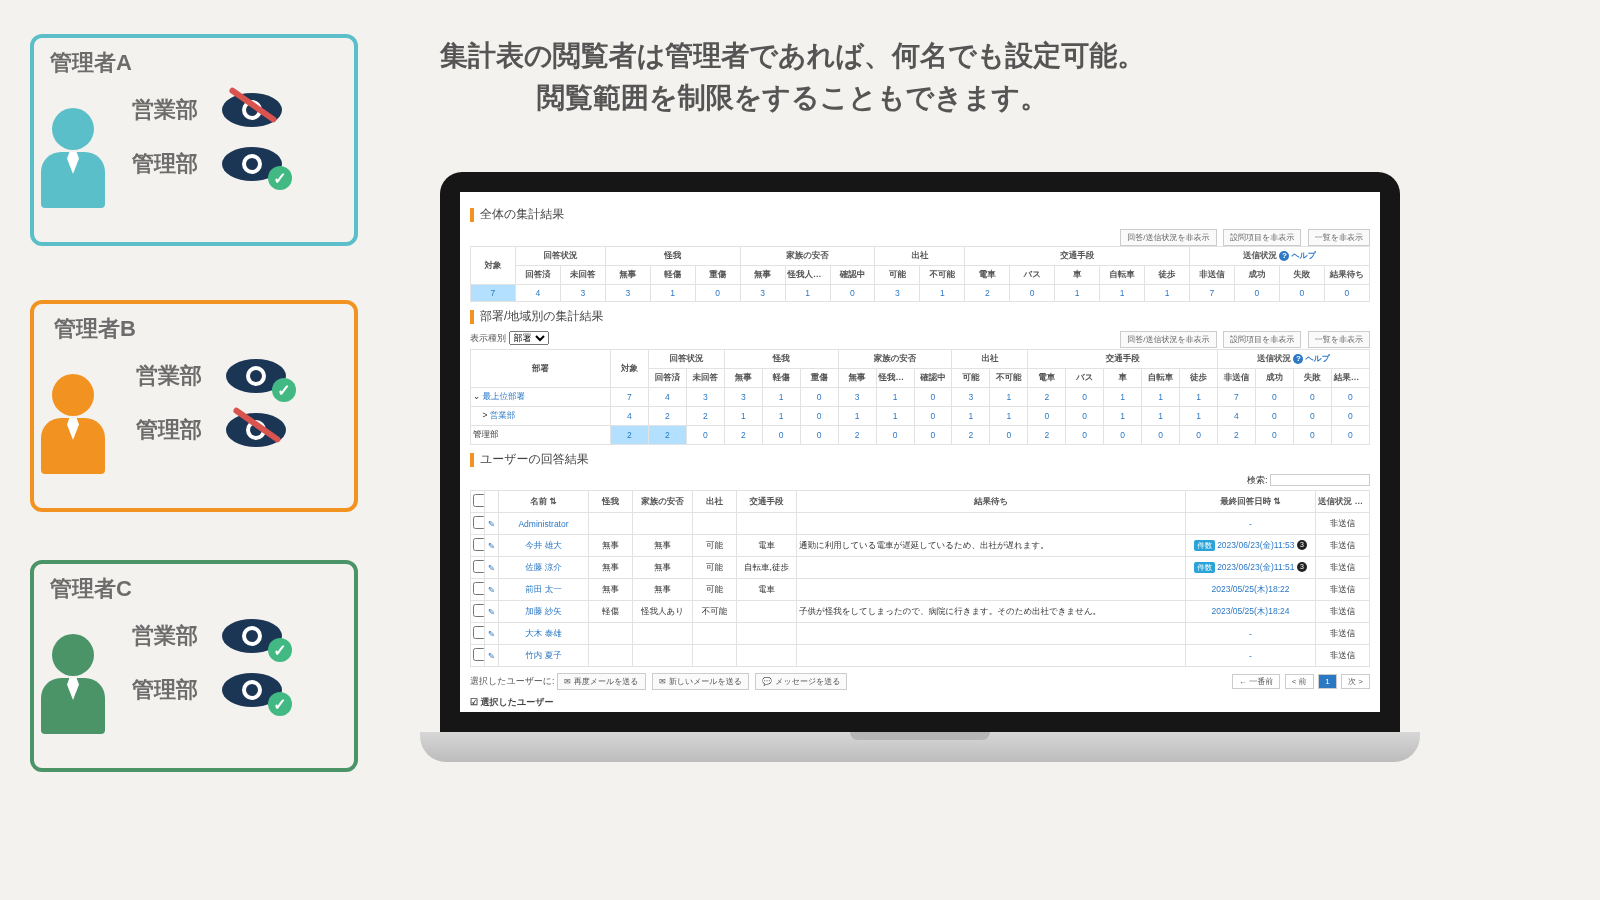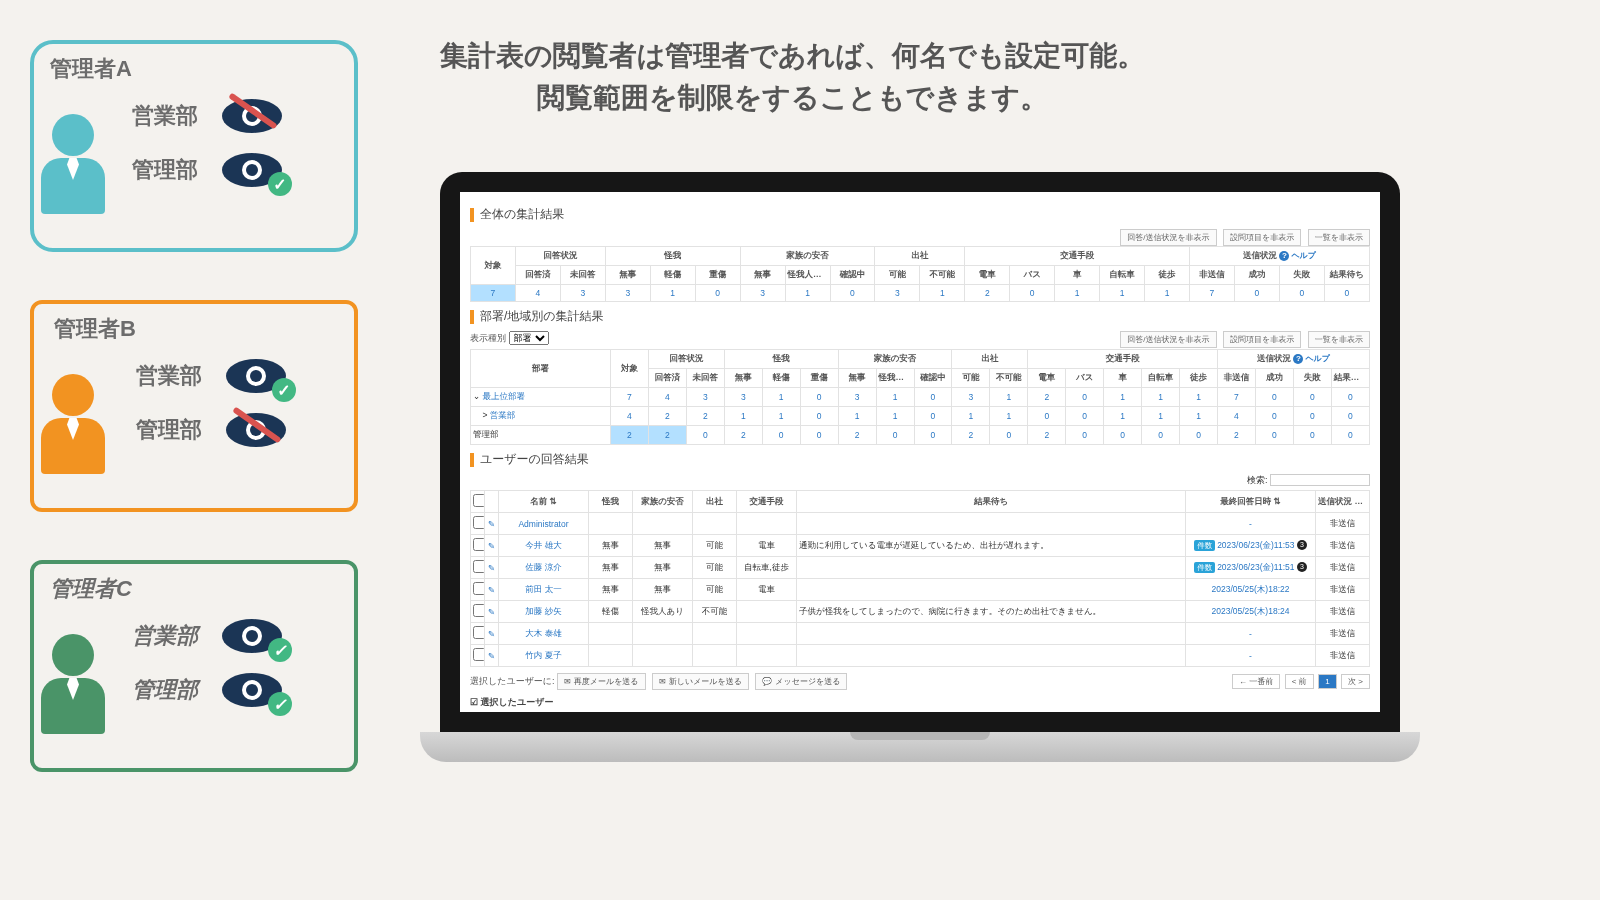--- a/index.html
+++ b/index.html
@@ -5,23 +5,23 @@
 * { box-sizing: border-box; margin: 0; padding: 0; }
 body { font-family: "Hiragino Sans", "Meiryo", sans-serif; background: #f4f2ee; width: 1600px; height: 900px; overflow: hidden; position: relative; }
 
 .headline { position: absolute; left: 440px; top: 35px; font-size: 28px; font-weight: 700; color: #555; line-height: 1.5; text-align: center; }
 
 .admin-card { position: absolute; left: 30px; width: 328px; height: 212px; border-radius: 12px; border: 4px solid; padding: 10px 16px; }
 .admin-card .title { font-size: 22px; font-weight: 700; color: #6c6c6c; margin-bottom: 8px; }
 .admin-card .row { display:flex; align-items:center; margin: 10px 0 10px 82px; gap:18px;}
 .admin-card .dept { font-size: 22px; font-weight: 700; color: #6c6c6c; }
 
-.card-a { top: 40px; border-color:#5bbfc9;border-radius:23px; }
+.card-a { top: 34px; border-color:#5bbfc9; }
 .card-b { top: 300px; border-color:#f29321;padding-left:20px; }
-.card-c { top: 560px; border-color:#4a9468;font-style:italic; }
+.card-c { top: 560px; border-color:#4a9468; }
 
 .person { position:absolute; left:18px; top:70px; }
 .person .head { border-radius:50%; width:42px; height:42px; }
 .person .body { width:64px; height:56px; border-radius: 20px 20px 4px 4px; margin-top:2px; position:relative; margin-left:-11px;}
 .person .tie { position:absolute; top:0; left:26px; width:12px; height:22px; background:#fff; clip-path: polygon(20% 0,80% 0,100% 30%,50% 100%,0 30%);}
 
 .eye-icon { width: 72px; height: 44px; position:relative; }
 .eye-icon svg { width:72px; height:44px; }
 .eye-icon .slash { position:absolute; left:14px; top:-2px; width:56px; height:6px; background:#d9534f; transform:rotate(35deg); transform-origin:left; border-radius:3px;}
 .eye-icon .check { position:absolute; right:-4px; bottom:-4px; width:24px; height:24px; border-radius:50%; background:#42b883; color:#fff; display:flex; align-items:center; justify-content:center; font-size:16px; font-weight:bold;}

